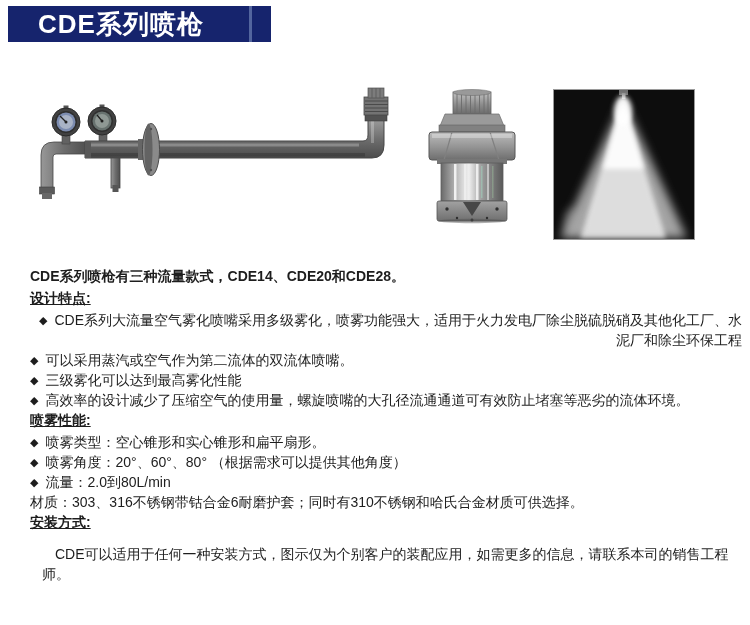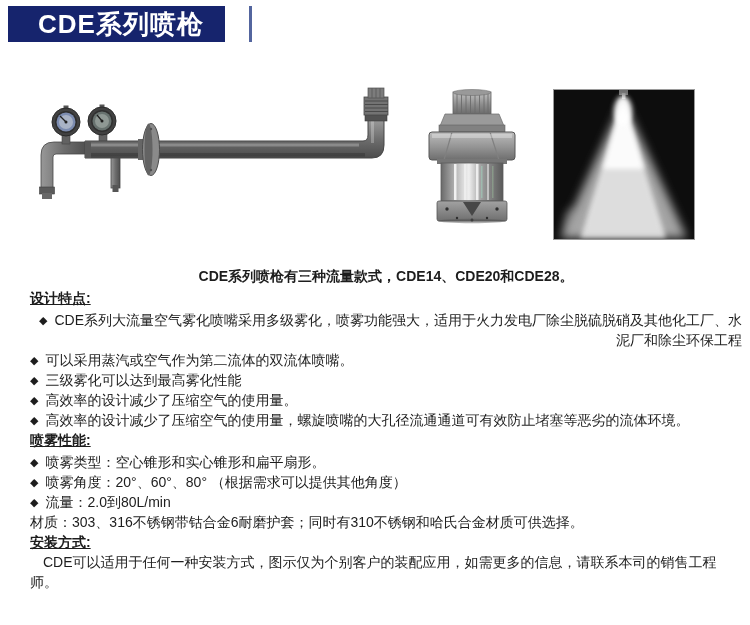--- a/index.html
+++ b/index.html
@@ -3,50 +3,50 @@
 <meta charset="utf-8">
 <style>
   html,body{margin:0;padding:0;}
   body{
     width:750px;height:625px;position:relative;background:#ffffff;
     font-family:"Liberation Sans","DejaVu Sans",sans-serif;
     color:#1d1d1d;overflow:hidden;
   }
   
   .banner{
-    position:absolute;left:8px;top:6px;width:217px;height:36px;
+    position:absolute;left:8px;top:6px;width:263px;height:36px;
     background:#16246d;display:flex;align-items:center;
   }
   .banner .title{
     color:#ffffff;font-weight:bold;font-size:26px;letter-spacing:1px;
     padding-left:30px;white-space:nowrap;
   }
   .banner-edge{
     position:absolute;left:249px;top:6px;width:3px;height:36px;background:#53659e;
   }
   
   .photo{position:absolute;}
   .lance{left:25px;top:85px;width:375px;height:120px;}
   .nozzle{left:424px;top:88px;width:96px;height:148px;}
   .spray{left:553px;top:89px;width:142px;height:151px;}
   
   .content{
     position:absolute;left:30px;top:266px;width:712px;
     font-size:14px;line-height:20px;
   }
-  .intro{font-weight:bold;margin:0 0 2px 0;text-align:center;}
+  .intro{font-weight:bold;margin:0 0 2px 0;}
   .sec-h{font-weight:bold;margin:0;text-decoration:underline;}
   ul.feat{list-style:none;margin:2px 0 0 0;padding:0;}
   ul.feat li{margin:0;}
   ul.feat li.hang{margin-left:-26px;text-indent:33px;text-align:right;}
   ul.feat li.hang .wrapfix{text-indent:0;}
   .blt{font-size:11px;margin-right:7px;vertical-align:1px;}
   .mat{margin:0;}
   .mat .lbl{font-weight:normal;}
-  .install-p{margin:0;text-indent:13px;}
+  .install-p{margin:12px;text-indent:13px;}
 </style>
 </head>
 <body>
 
 <div class="banner">
   <span class="title">CDE系列喷枪</span>
 </div>
 <div class="banner-edge"></div>
 
 <svg class="photo lance" viewBox="0 0 375 120" xmlns="http://www.w3.org/2000/svg">
@@ -220,21 +220,20 @@
 </svg>
 
 <div class="content">
   <p class="intro">CDE系列喷枪有三种流量款式，CDE14、CDE20和CDE28。</p>
 
   <div class="sec-h">设计特点:</div>
   <ul class="feat">
     <li class="hang"><span class="blt">◆</span><span class="wrapfix">CDE系列大流量空气雾化喷嘴采用多级雾化，喷雾功能强大，适用于火力发电厂除尘脱硫脱硝及其他化工厂、水泥厂和除尘环保工程</span></li>
     <li><span class="blt">◆</span><span>可以采用蒸汽或空气作为第二流体的双流体喷嘴。</span></li>
     <li><span class="blt">◆</span><span>三级雾化可以达到最高雾化性能</span></li>
-    <li><span class="blt">◆</span><span>高效率的设计减少了压缩空气的使用量。</span></li>
     <li><span class="blt">◆</span><span>高效率的设计减少了压缩空气的使用量，螺旋喷嘴的大孔径流通通道可有效防止堵塞等恶劣的流体环境。</span></li>
   </ul>
 
   <div class="sec-h">喷雾性能:</div>
   <ul class="feat">
     <li><span class="blt">◆</span><span>喷雾类型：空心锥形和实心锥形和扁平扇形。</span></li>
     <li><span class="blt">◆</span><span>喷雾角度：20°、60°、80° （根据需求可以提供其他角度）</span></li>
     <li><span class="blt">◆</span><span>流量：2.0到80L/min</span></li>
   </ul>
 

